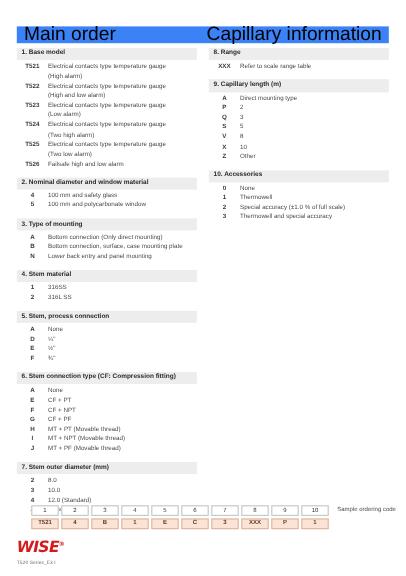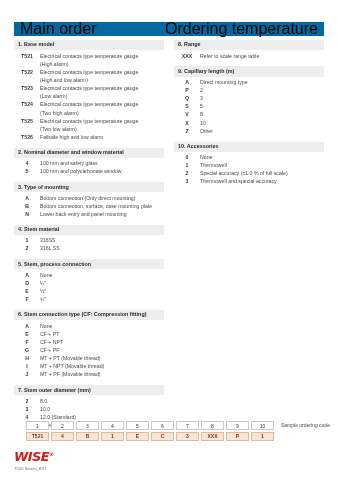--- a/index.html
+++ b/index.html
@@ -8,21 +8,21 @@
     background: #ffffff;
     font-family: "Liberation Sans", sans-serif;
     overflow: hidden;
   }
   .page { position: relative; width: 338px; height: 480px; padding: 0; }
 
   
   .banner {
     position: absolute; left: 14px; top: 22px;
     width: 310px; height: 14px;
-    background: #0369a1;
+    background: #3b82f6;
     display: flex; align-items: center; justify-content: space-between;
     padding: 0 6px;
   }
 
   
   .body-cols {
     position: absolute; left: 14px; top: 40px;
     width: 310px; height: 372px;
     display: flex; gap: 10px;
   }
@@ -101,21 +101,21 @@
     font-size: 4px; color: #6a6a6a; letter-spacing: .1px;
   }
 </style>
 </head>
 <body>
 
 <div class="page">
 
   <div class="banner">
     <span>Main order</span>
-    <span>Ordering temperature</span>
+    <span>Capillary information</span>
   </div>
 
   <div class="body-cols">
     <div class="col" id="left-col">
         <div class="sec-head">1. Base model</div>
         <div class="sec-body">
           <div class="row">
             <div class="row-code">T521</div>
             <div class="row-desc">Electrical contacts type temperature gauge</div>
           </div>

